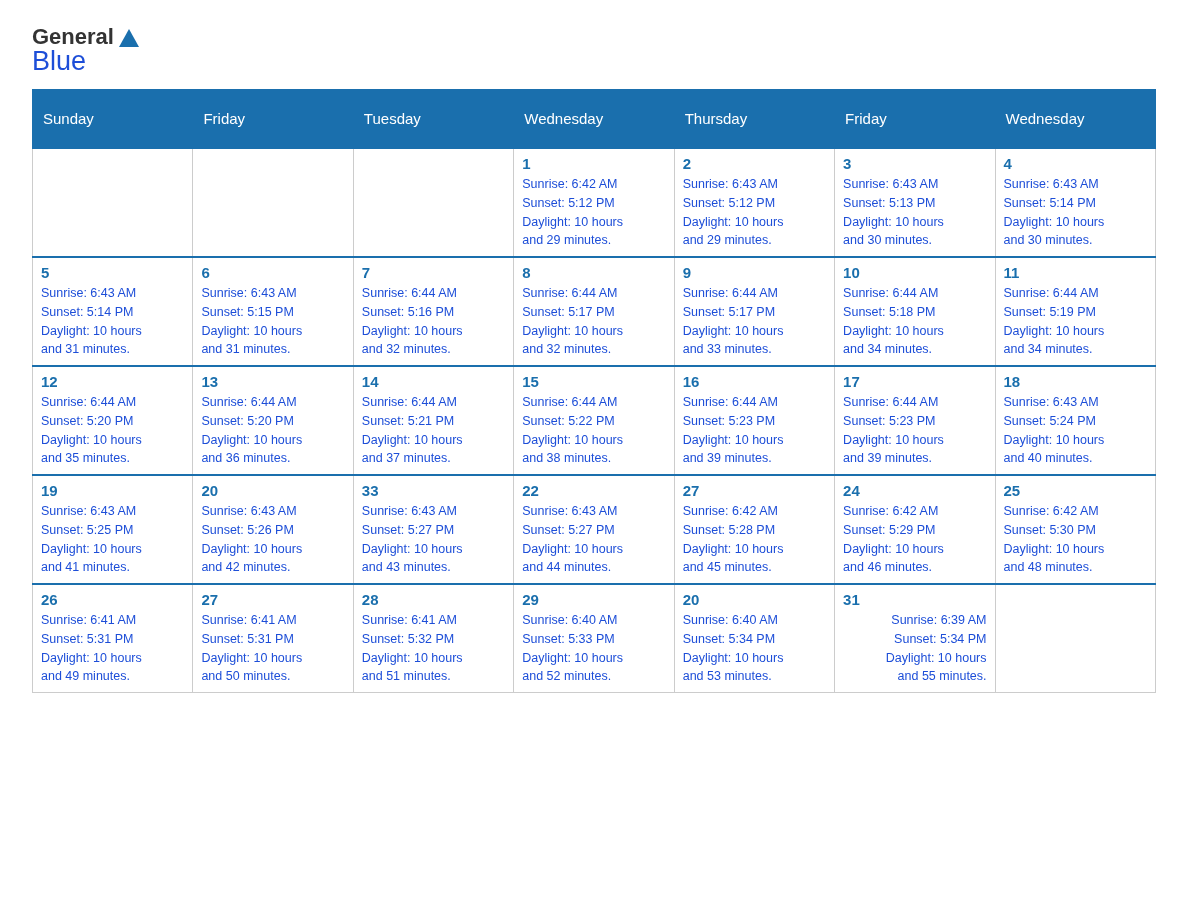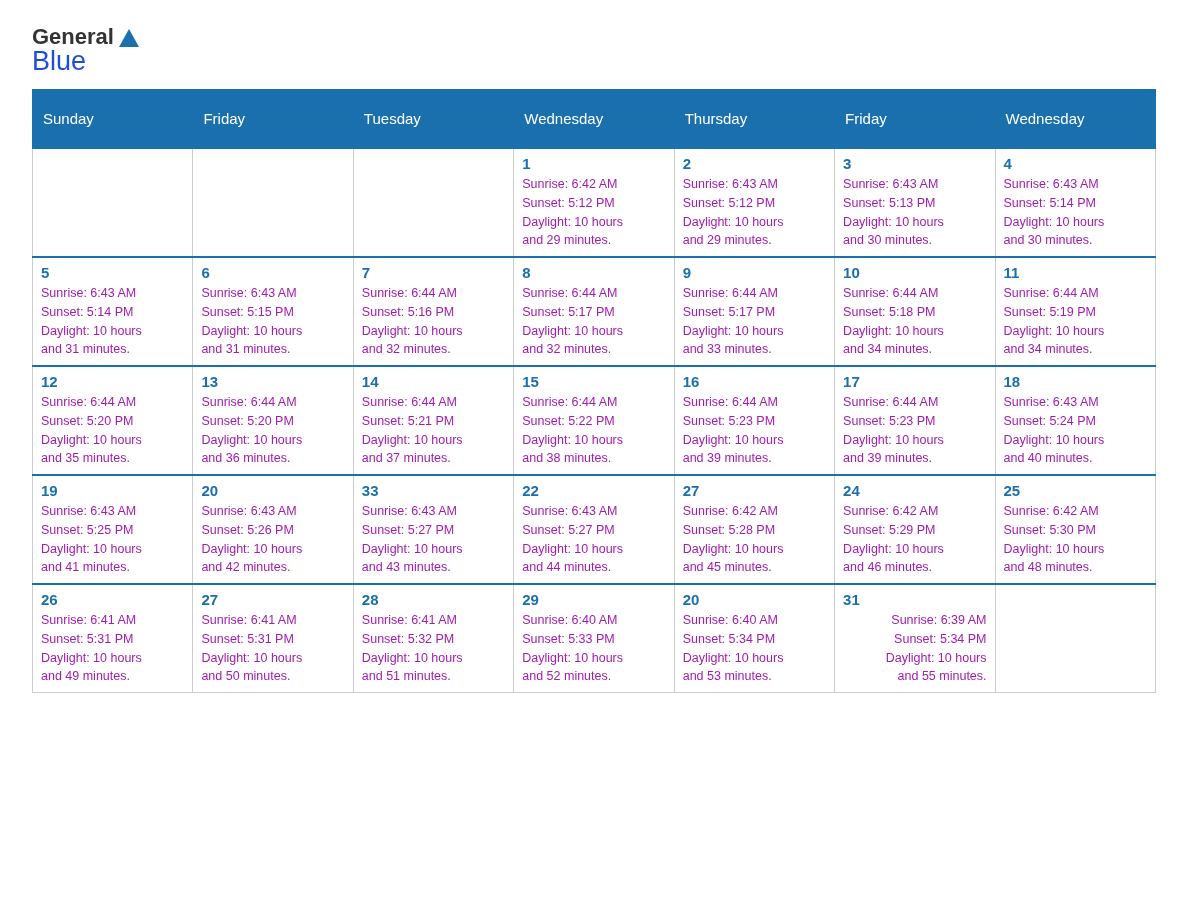--- a/index.html
+++ b/index.html
@@ -83,21 +83,21 @@
     }
     .day-num {
       font-size: 15px;
       color: #1a6fad;
       font-weight: bold;
       display: block;
       margin-bottom: 3px;
     }
     .day-info {
       font-size: 12.5px;
-      color: #a21caf;
+      color: #1d4ed8;
       line-height: 1.5;
     }
     .empty-cell {
       background: #fff;
     }
     tr.week-row td {
       border-top: 2px solid #1a6fad;
     }
   </style>
 </head>

